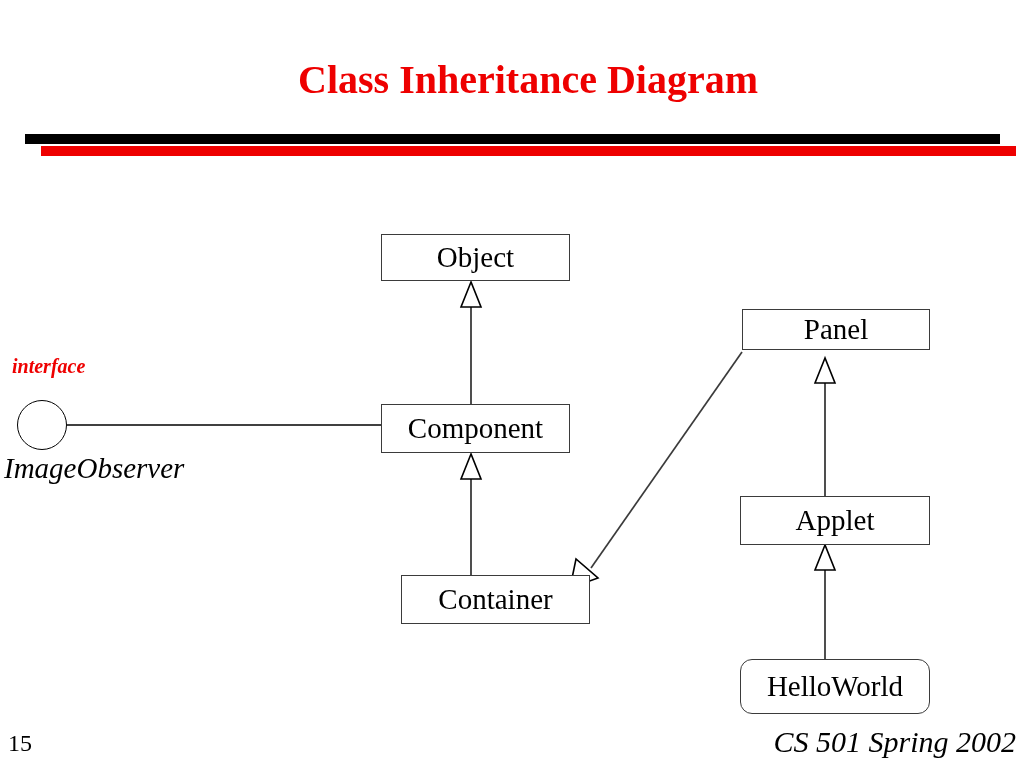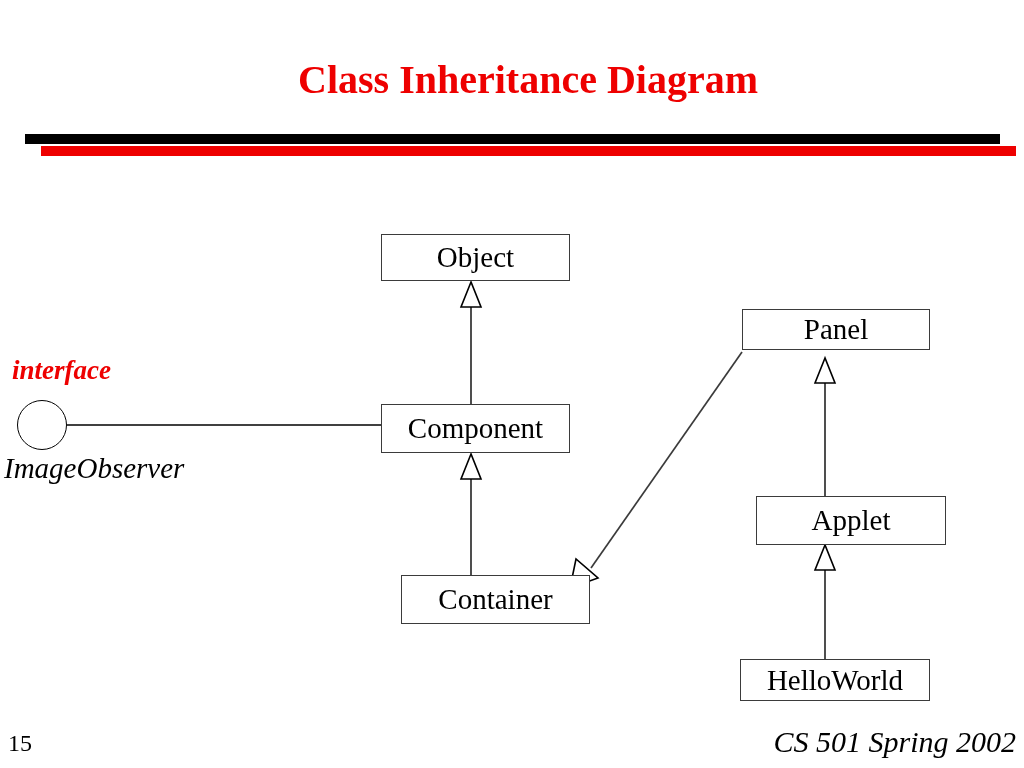--- a/index.html
+++ b/index.html
@@ -80,32 +80,32 @@
     font-family: "Liberation Serif", "DejaVu Serif", serif;
     font-size: 29px;
     color: #000000;
     line-height: 1;
     white-space: nowrap;
   }
   #box-object    { left: 381px; top: 234px; width: 189px; height: 47px; }
   #box-component { left: 381px; top: 404px; width: 189px; height: 49px; }
   #box-container { left: 401px; top: 575px; width: 189px; height: 49px; }
   #box-panel     { left: 742px; top: 309px; width: 188px; height: 41px; }
-  #box-applet    { left: 756px; top: 496px; width: 190px; height: 49px; }
-  #box-helloworld{ left: 740px; top: 659px; width: 190px; height: 42px; }
+  #box-applet    { left: 740px; top: 496px; width: 190px; height: 49px; }
+  #box-helloworld{ left: 740px; top: 659px; width: 190px; height: 55px; border-radius: 12px; }
 
   
   #interface-label {
     position: absolute;
     left: 12px;
     top: 355px;
     font-family: "Liberation Serif", "DejaVu Serif", serif;
     font-style: italic;
     font-weight: bold;
-    font-size: 27px;
+    font-size: 20px;
     color: #ee0000;
     white-space: nowrap;
   }
   #interface-circle {
     position: absolute;
     left: 17px;
     top: 400px;
     width: 50px;
     height: 50px;
     box-sizing: border-box;

